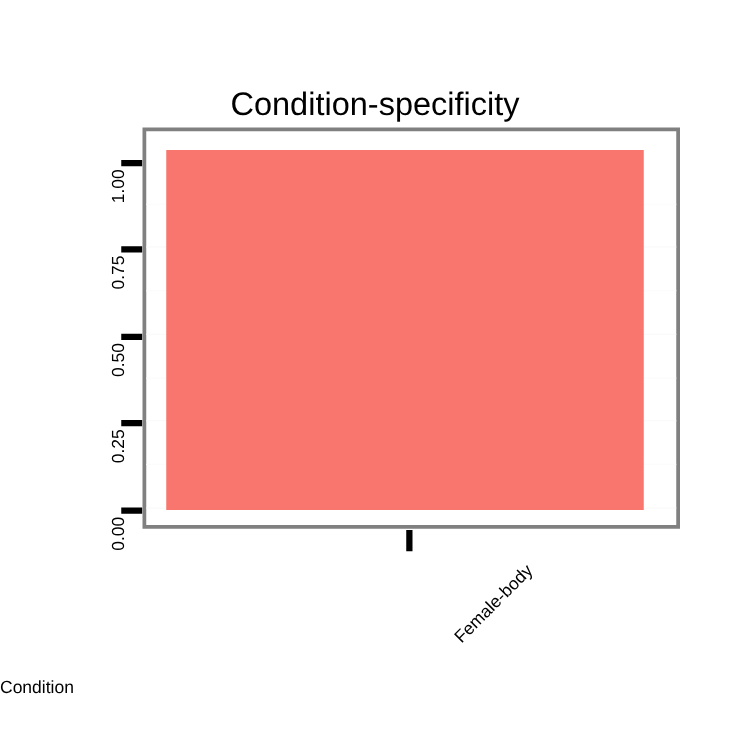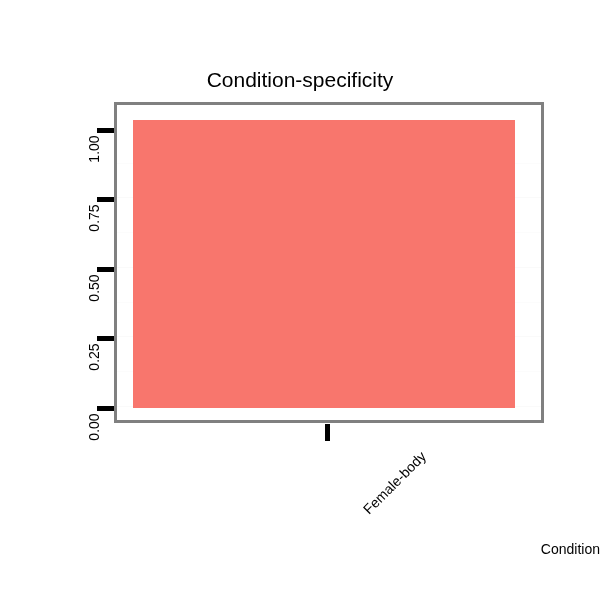--- a/index.html
+++ b/index.html
@@ -16,21 +16,21 @@
     overflow: hidden;
   }
 
   
   #plot-title {
     position: absolute;
     left: 0;
     top: 68px;
     width: 600px;
     text-align: center;
-    font-size: 21px;
+    font-size: 26px;
     color: #000000;
     letter-spacing: 0px;
     white-space: nowrap;
   }
 
   
   #panel {
     position: absolute;
     left: 114px;
     top: 102px;
@@ -100,21 +100,21 @@
     color: #000000;
     white-space: nowrap;
     transform-origin: right top;
     transform: rotate(-45deg);
   }
   #x-axis-title {
     position: absolute;
     left: 0;
     top: 541px;
     width: 600px;
-    text-align: right;
+    text-align: left;
     font-size: 14px;
     color: #000000;
     white-space: nowrap;
   }
 </style>
 </head>
 <body>
 
 <div id="figure">
 

